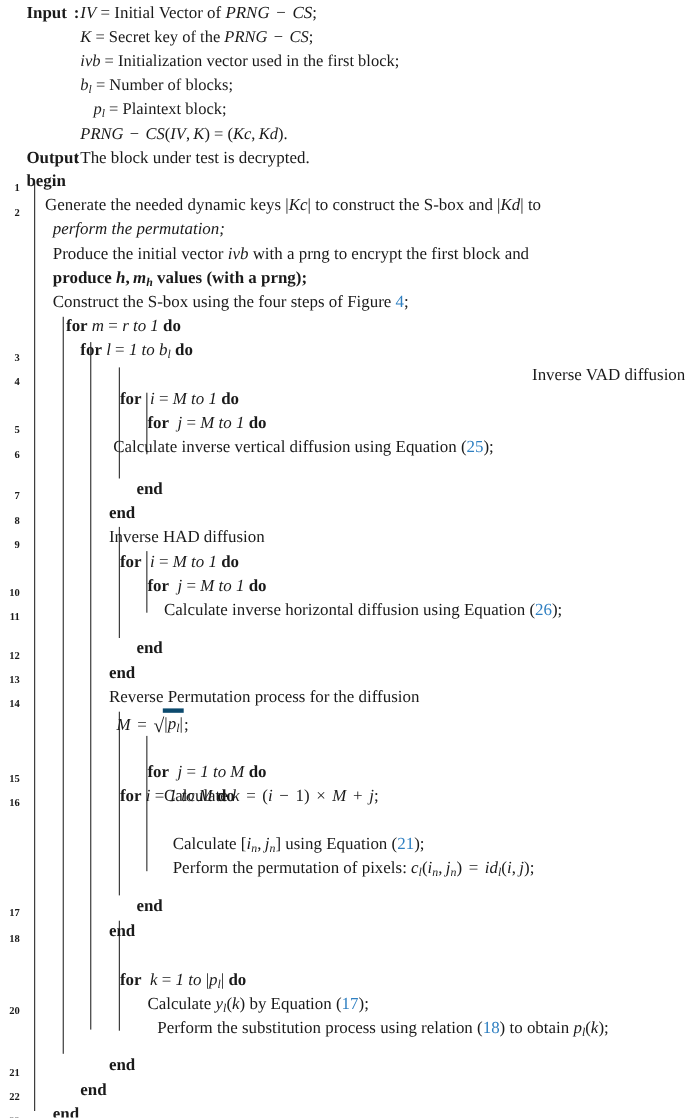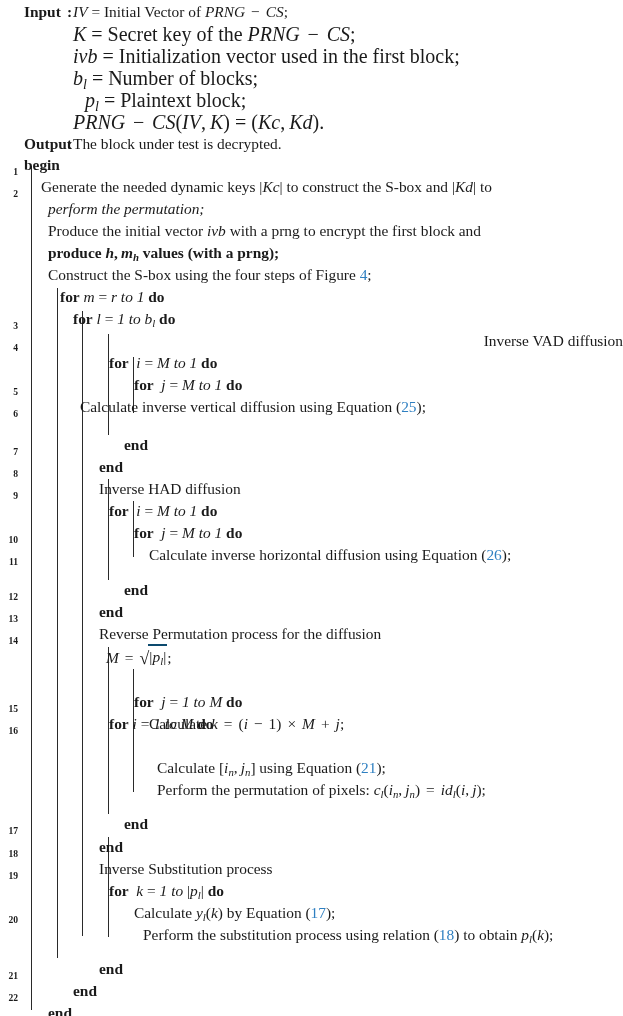--- a/index.html
+++ b/index.html
@@ -70,21 +70,21 @@
     left: 67px;
     top: 0;
     font-weight: bold;
   }
   .hdr .val {
     display: block;
     padding-left: 73px;
   }
   .cont {
     position: relative;
-    font-size: 20px;
+    font-size: 15px;
     line-height: 22.3px;
     white-space: nowrap;
   }
   .cont .val { display: block; padding-left: 73px; }
 
   
   .rail {
     position: absolute;
     width: 1px;
     background: #2a2a2a;
@@ -98,21 +98,21 @@
     font-size: 0.70em;
     font-style: italic;
     vertical-align: -0.26em;
     line-height: 0;
   }
   .op { font-style: normal; padding: 0 0.14em; }
   .sqrt { display: inline-block; position: relative; white-space: nowrap; }
   .sqrt > .radical { font-style: normal; font-size: 1.16em; position: relative; top: 1px; }
   .sqrt > .rad-body {
     display: inline-block;
-    border-top: 2px solid #0c4a6e;
+    border-top: 4px solid #0c4a6e;
     padding: 0 1px 0 1px;
     margin-left: -1px;
     position: relative;
     top: -1px;
   }
 
   
   .abs { position: absolute; left: 0; width: 623px; }
 </style>
 </head>
@@ -202,21 +202,21 @@
     <span class="body" style="padding-left:109px;"><span class="bf">for</span>&nbsp; <span class="it">i</span> = <span class="it">M to 1</span> <span class="bf">do</span></span>
   </div>
 
   <div class="abs row" style="top:374px;">
     <span class="lineno">5</span>
     <span class="body" style="padding-left:134px;"><span class="bf">for</span>&nbsp; <span class="it">j</span> = <span class="it">M to 1</span> <span class="bf">do</span></span>
   </div>
 
   <div class="abs row" style="top:396px;">
     <span class="lineno">6</span>
-    <span class="body" style="padding-left:80px;">Calculate inverse vertical diffusion using Equation (<span class="eqref">25</span>);</span>
+    <span class="body" style="padding-left:103px;">Calculate inverse vertical diffusion using Equation (<span class="eqref">25</span>);</span>
   </div>
 
   <div class="abs row" style="top:434px;">
     <span class="lineno">7</span>
     <span class="body" style="padding-left:124px;"><span class="bf">end</span></span>
   </div>
 
   <div class="abs row" style="top:456px;">
     <span class="lineno">8</span>
     <span class="body" style="padding-left:99px;"><span class="bf">end</span></span>
@@ -283,24 +283,20 @@
   <div class="abs row" style="top:813px;">
     <span class="lineno">17</span>
     <span class="body" style="padding-left:124px;"><span class="bf">end</span></span>
   </div>
 
   <div class="abs row" style="top:836px;">
     <span class="lineno">18</span>
     <span class="body" style="padding-left:99px;"><span class="bf">end</span></span>
   </div>
 
-  <div class="abs row" style="top:858px;">
-    <span class="lineno">19</span>
-    <span class="body" style="padding-left:99px;">Inverse Substitution process</span>
-  </div>
 
   <div class="abs row" style="top:880px;">
     <span class="body" style="padding-left:109px;"><span class="bf">for</span>&nbsp; <span class="it">k</span> = <span class="it">1 to</span> |<span class="it">p</span><sub>l</sub>| <span class="bf">do</span></span>
   </div>
 
   <div class="abs row" style="top:902px;">
     <span class="lineno">20</span>
     <span class="body" style="padding-left:134px;">Calculate <span class="it">y</span><sub>l</sub>(<span class="it">k</span>) by Equation (<span class="eqref">17</span>);</span>
   </div>
   <div class="abs row" style="top:924px;">

